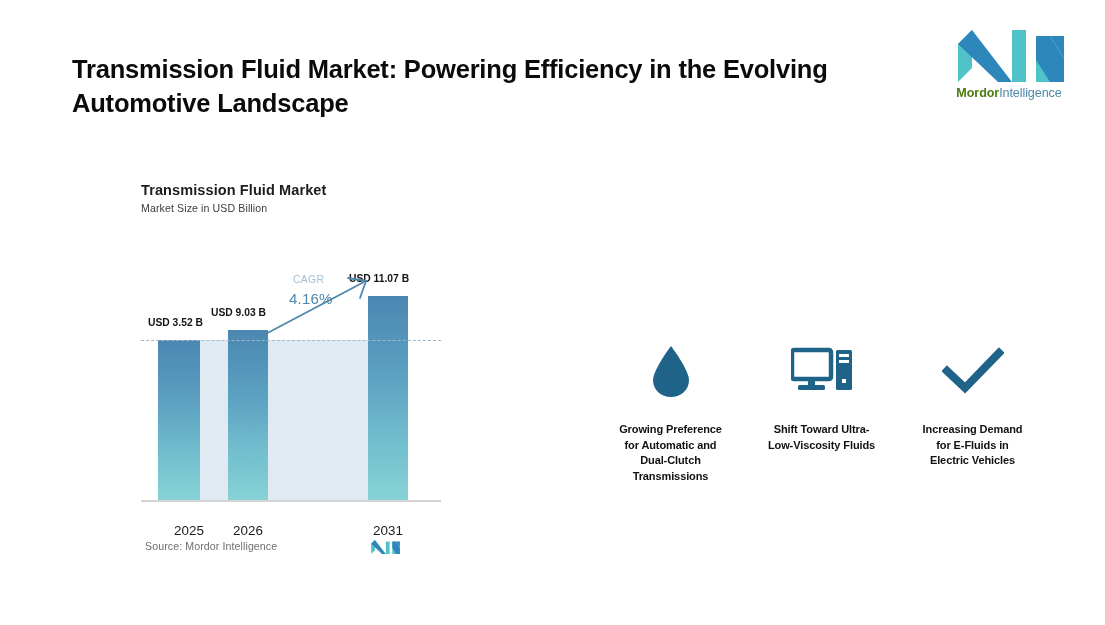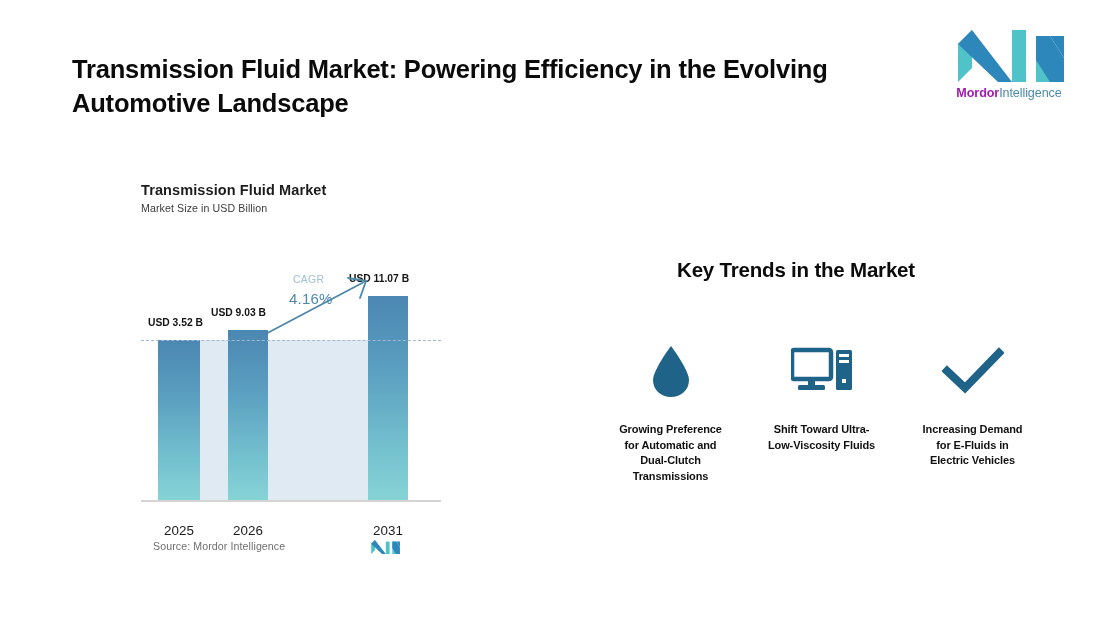--- a/index.html
+++ b/index.html
@@ -19,21 +19,21 @@
     line-height:1.34;letter-spacing:-0.2px;
   }
 
   
   .logo-block{position:absolute;left:950px;top:30px;width:118px;height:78px;}
   .logo-mark{width:118px;height:52px;display:block;}
   .logo-word{
     margin-top:4px;font-size:12.6px;color:#2f6f8f;white-space:nowrap;
     text-align:center;letter-spacing:-0.1px;
   }
-  .logo-word b{font-weight:bold;color:#a21caf;}
+  .logo-word b{font-weight:bold;color:#4d7c0f;}
   .logo-word span{font-weight:normal;color:#4c8aa8;}
 
   
   .chart-panel{position:absolute;left:141px;top:182px;width:300px;height:380px;}
   .chart-title{font-size:14.5px;font-weight:bold;color:#1c1c1c;letter-spacing:0.1px;}
   .chart-sub{font-size:10.6px;color:#3b3b3b;margin-top:4px;letter-spacing:0.1px;}
 
   .plot{position:absolute;left:0;top:86px;width:300px;height:244px;}
 
   
@@ -64,27 +64,27 @@
   .v-2026{left:70px;top:39px;}
   .v-2031{left:208px;top:5px;}
 
   
   .cagr-word{position:absolute;left:152px;top:6px;font-size:10.4px;color:#9fc0d6;letter-spacing:0.3px;}
   .cagr-val{position:absolute;left:148px;top:22px;font-size:15px;color:#4e87ac;letter-spacing:0.2px;}
   .cagr-arrow{position:absolute;left:115px;top:6px;width:120px;height:70px;}
 
   
   .xlab{position:absolute;font-size:13.4px;color:#1c1c1c;text-align:center;}
-  .x-2025{left:14px;bottom:-26px;width:48px;}
+  .x-2025{left:24px;bottom:-26px;width:48px;}
   .x-2026{left:82px;bottom:-26px;width:50px;}
   .x-2031{left:222px;bottom:-26px;width:50px;}
 
   
   .source-row{position:absolute;left:0;top:355px;width:300px;height:24px;}
-  .source-text{position:absolute;left:12px;top:3px;font-size:10.6px;color:#6f6f6f;letter-spacing:0.1px;}
+  .source-text{position:absolute;left:4px;top:3px;font-size:10.6px;color:#6f6f6f;letter-spacing:0.1px;}
   .source-logo{position:absolute;left:228px;top:0px;width:32px;height:20px;}
 
   
   .trends-heading{
     position:absolute;left:640px;top:258px;width:312px;
     font-size:20.5px;font-weight:bold;color:#0b0b0b;text-align:center;letter-spacing:-0.2px;
   }
   .trends-row{position:absolute;left:595px;top:338px;width:455px;display:flex;}
   .trend-col{width:151px;display:flex;flex-direction:column;align-items:center;}
   .trend-icon{height:66px;display:flex;align-items:center;justify-content:center;}
@@ -158,21 +158,20 @@
         <polygon points="8,52 8,14 22,0 22,38" fill="#4fc3c8"></polygon>
         <polygon points="8,14 22,0 62,52 48,52" fill="#2d87bb"></polygon>
         <polygon points="62,52 62,6 76,6 76,52" fill="#4fc3c8"></polygon>
         <polygon points="86,52 86,6 100,6 100,52" fill="#4fc3c8"></polygon>
         <polygon points="86,6 100,6 114,28 114,52 100,52 86,30" fill="#2d87bb"></polygon>
         <polygon points="100,6 114,6 114,28" fill="#2d87bb"></polygon>
       </svg>
     </div>
   </div>
 
-  <div class="trends-heading">Key Trends in the Market</div>
 
   <div class="trends-row">
 
     <div class="trend-col trend-col-1">
       <div class="trend-icon">
         <svg width="44" height="56" viewBox="0 0 44 56">
           <path d="M22 3 C22 3 4 27 4 37 C4 47 12 54 22 54 C32 54 40 47 40 37 C40 27 22 3 22 3 Z" fill="#1f6388"></path>
         </svg>
       </div>
       <div class="trend-label">Growing Preference for Automatic and Dual-Clutch Transmissions</div>

